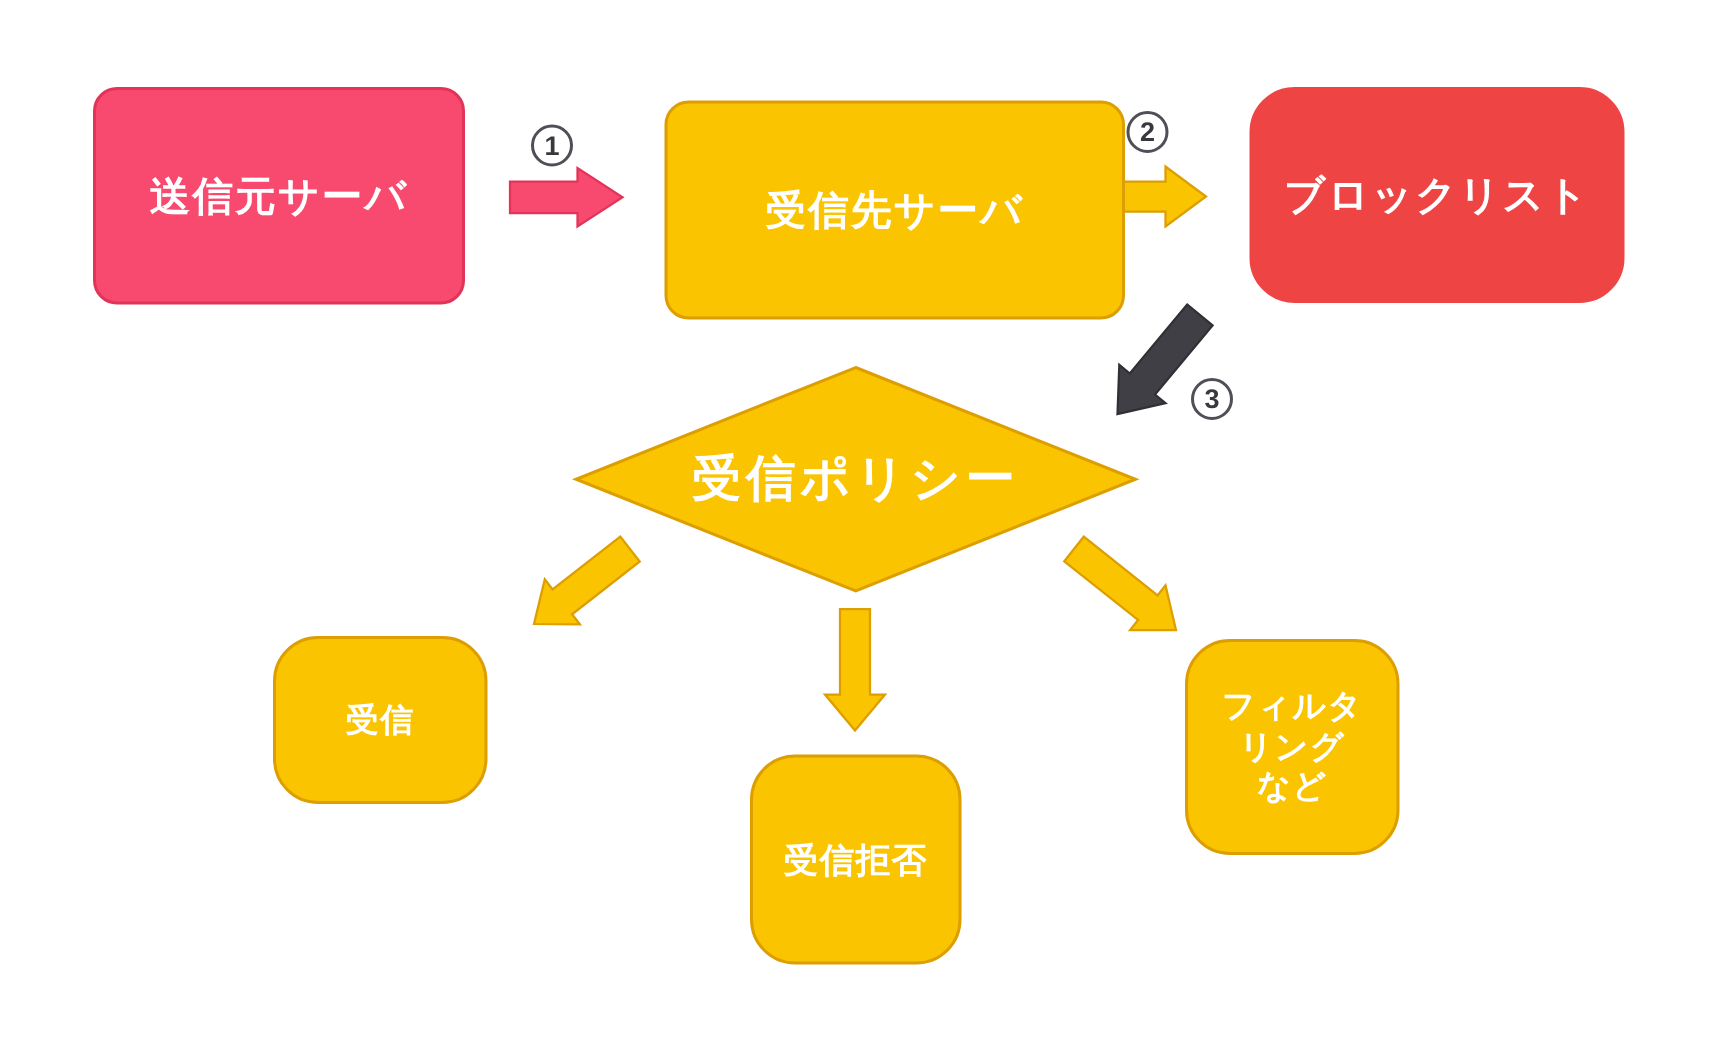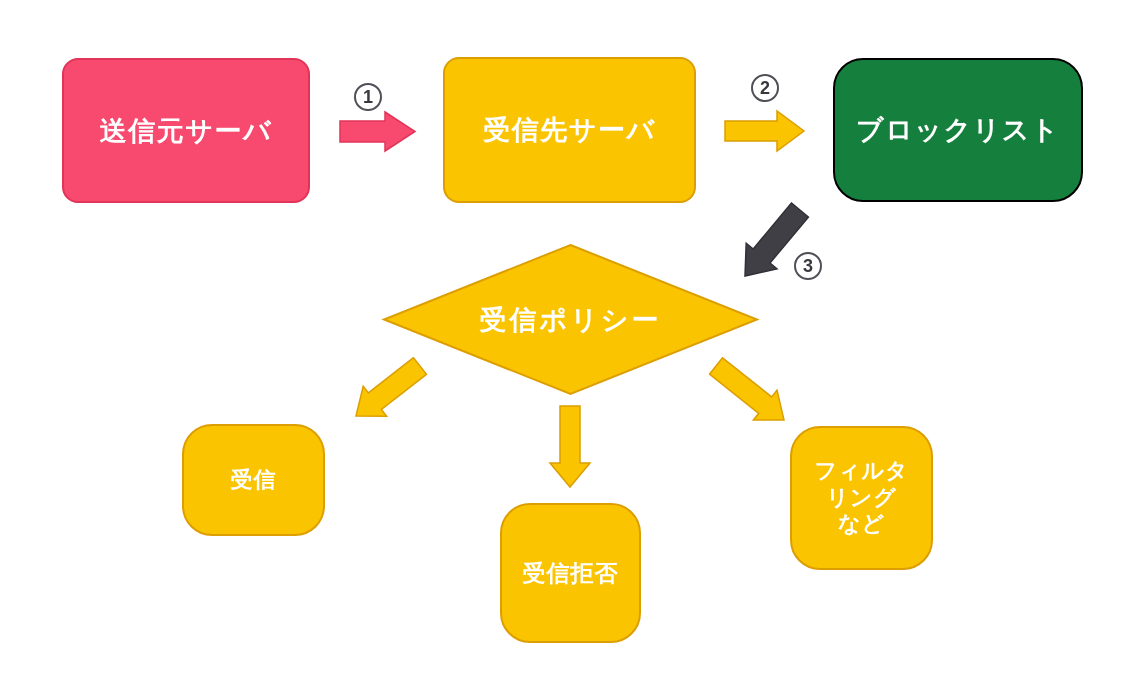--- a/index.html
+++ b/index.html
@@ -33,22 +33,22 @@
   }
   .node-pink {
     background: #F8496E;
     border: 2px solid #E23459;
   }
   .node-yellow {
     background: #FAC400;
     border: 2px solid #DC9E00;
   }
   .node-dark {
-    background: #15803d;
-    border: 2px solid #000000;
+    background: #ef4444;
+    border: 2px solid #ef4444;
     font-family: Liberation Serif, serif;
   }
   .top-box {
     border-radius: 16px;
     font-size: 27px;
     letter-spacing: 1.5px;
   }
   .small-box {
     border-radius: 30px;
     font-size: 22px;
@@ -69,21 +69,21 @@
     position: absolute;
     left: 381px;
     top: 242px;
     width: 379px;
     height: 155px;
     display: flex;
     align-items: center;
     justify-content: center;
     color: #ffffff;
     font-weight: bold;
-    font-size: 27px;
+    font-size: 33px;
     letter-spacing: 3px;
   }
   .badge {
     position: absolute;
     width: 28px;
     height: 28px;
     box-sizing: border-box;
     background: #ffffff;
     border: 2px solid #504E56;
     border-radius: 50%;
@@ -110,21 +110,21 @@
     <polygon class="arrow-dark" points="791.5,203 753.2,249 746.2,243.2 745,276 777,268.8 770,263 808.4,217"></polygon>
     <polygon class="arrow-yellow" points="413.5,357.7 368.4,392.9 363.2,386.2 356,416 386.6,416.2 381.4,409.5 426.5,374.3"></polygon>
     <polygon class="arrow-yellow" points="560,406 580,406 580,463 590,463 570,487 550,463 560,463"></polygon>
     <polygon class="arrow-yellow" points="709.5,374.2 758.7,413.3 753.4,420 784,420 777,390.2 771.7,396.9 722.5,357.8"></polygon>
   </svg>
 
   <div class="node node-pink top-box" style="left:62px; top:58px; width:248px; height:145px;">
     <span>送信元サーバ</span>
   </div>
 
-  <div class="node node-yellow top-box" style="left:443px; top:57px; width:253px; height:146px;">
+  <div class="node node-yellow top-box" style="left:443px; top:67px; width:307px; height:146px;">
     <span>受信先サーバ</span>
   </div>
 
   <div class="node node-dark top-box" style="left:833px; top:58px; width:250px; height:144px; border-radius:30px;">
     <span>ブロックリスト</span>
   </div>
 
   <svg class="diamond-wrap" viewBox="0 0 379 155" xmlns="http://www.w3.org/2000/svg">
     <polygon class="diamond-shape" points="189.5,3 376,77.5 189.5,152 3,77.5"></polygon>
   </svg>

